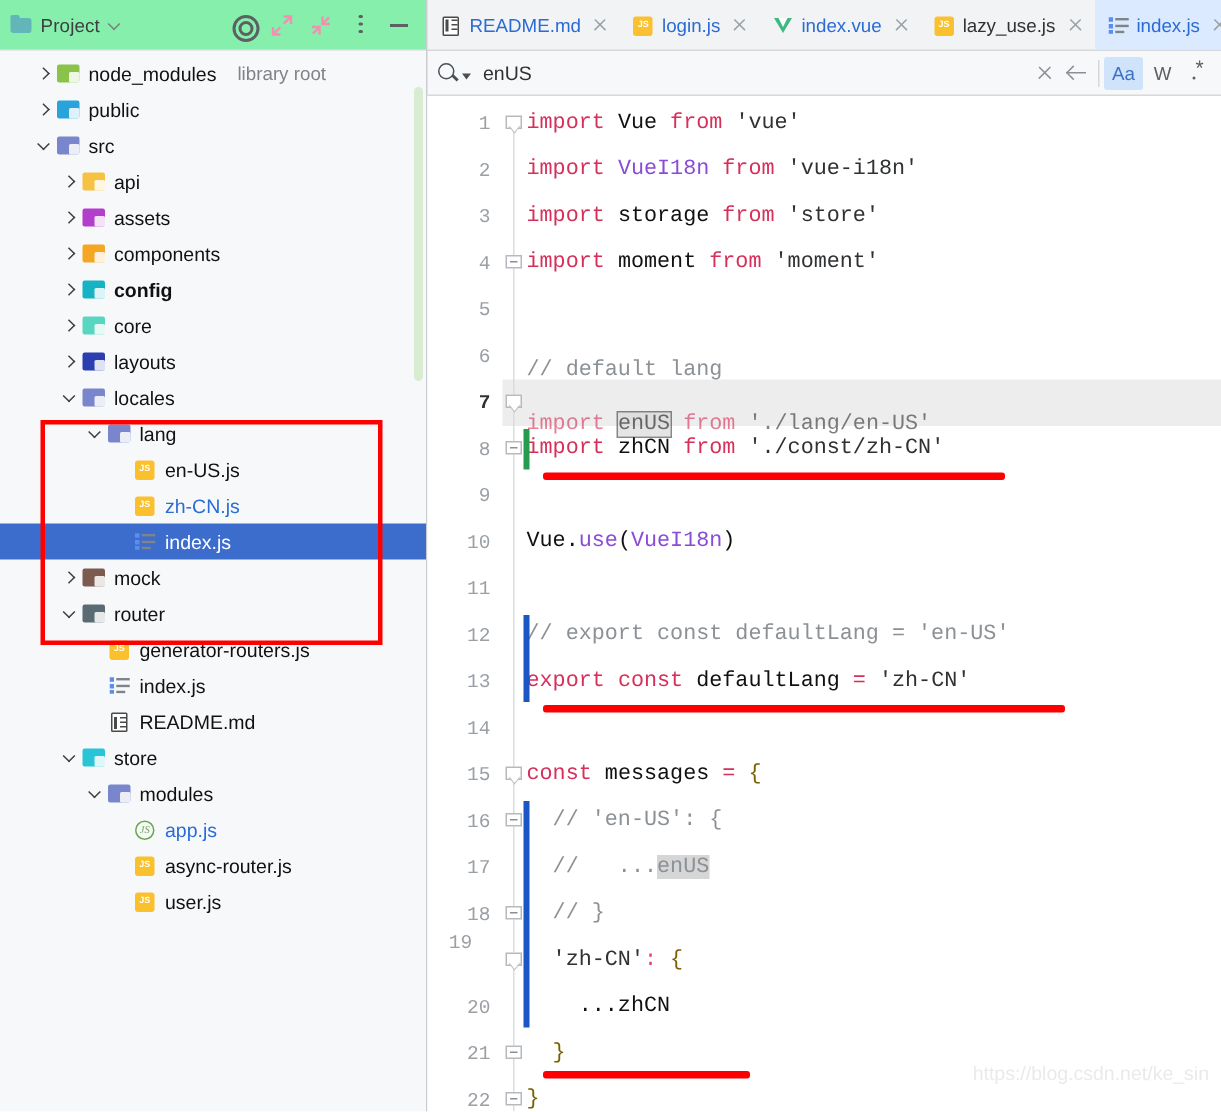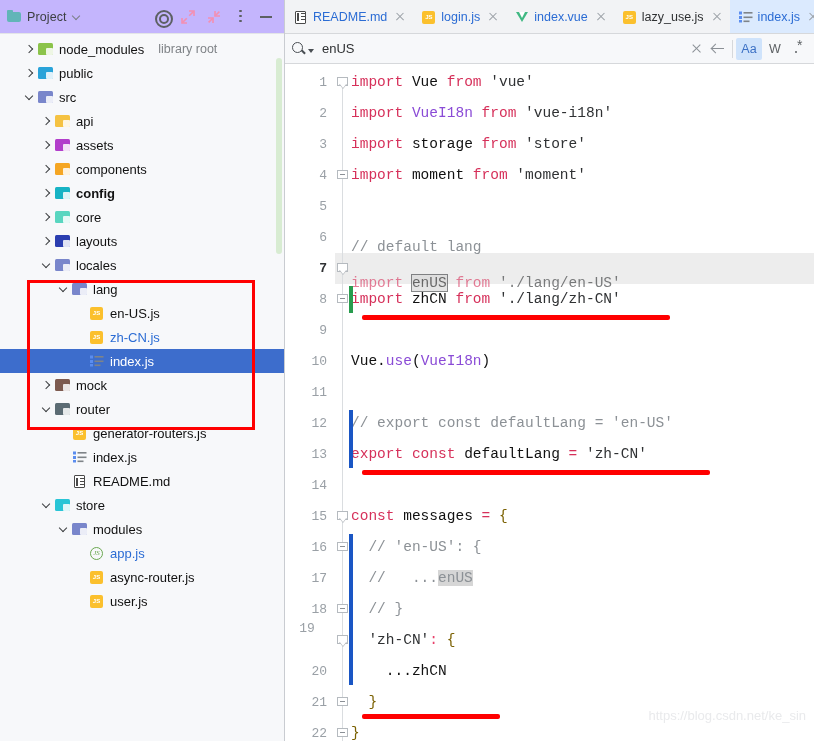--- a/index.html
+++ b/index.html
@@ -16,21 +16,21 @@
     width: 285px; height: 741px;
     background: #f7f8fa;
     border-right: 1px solid #c9ccd1;
     position: relative;
     display: flex; flex-direction: column;
   }
   #project-header {
     height: 34px; flex: 0 0 34px;
     display: flex; align-items: center;
     padding: 0 6px 0 6px;
-    background: #c4b5fd;
+    background: #86efac;
     border-bottom: 1px solid #e3e5e8;
   }
   .ph-icon { width: 16px; height: 16px; flex: 0 0 16px; position: relative; }
   .folder-teal::before {
     content:""; position:absolute; left:1px; top:3px; width:14px; height:10px;
     background:#62b5b8; border-radius:1px 2px 2px 2px;
   }
   .folder-teal::after {
     content:""; position:absolute; left:1px; top:1px; width:6px; height:3px;
     background:#62b5b8; border-radius:1px 1px 0 0;
@@ -641,21 +641,21 @@
           </div>
         </div>
       <div id="code">
           <div class="cl" style="position: absolute; top: 3px; left: 0px;"><span class="kw">import</span> Vue <span class="kw">from</span> <span class="str">'vue'</span></div>
           <div class="cl" style="position: absolute; top: 34px; left: 0px;"><span class="kw">import</span> <span class="cls">VueI18n</span> <span class="kw">from</span> <span class="str">'vue-i18n'</span></div>
           <div class="cl" style="position: absolute; top: 65px; left: 0px;"><span class="kw">import</span> storage <span class="kw">from</span> <span class="str">'store'</span></div>
           <div class="cl" style="position: absolute; top: 96px; left: 0px;"><span class="kw">import</span> moment <span class="kw">from</span> <span class="str">'moment'</span></div>
           <div class="cl" style="position: absolute; top: 127px; left: 0px;"></div>
           <div class="cl" style="position: absolute; top: 168px; left: 0px;"><span class="cmt">// default lang</span></div>
           <div class="cl" style="position: absolute; top: 204px; left: 0px; opacity: 0.62;"><span class="kw">import</span> <span class="hl-box">enUS</span> <span class="kw">from</span> <span class="str">'./lang/en-US'</span></div>
-          <div class="cl" style="position: absolute; top: 220px; left: 0px;"><span class="kw">import</span> zhCN <span class="kw">from</span> <span class="str">'./lang/zh-CN'</span></div>
+          <div class="cl" style="position: absolute; top: 220px; left: 0px;"><span class="kw">import</span> zhCN <span class="kw">from</span> <span class="str">'./const/zh-CN'</span></div>
           <div class="cl" style="position: absolute; top: 251px; left: 0px;"></div>
           <div class="cl" style="position: absolute; top: 282px; left: 0px;">Vue.<span class="fn">use</span>(<span class="cls">VueI18n</span>)</div>
           <div class="cl" style="position: absolute; top: 313px; left: 0px;"></div>
           <div class="cl" style="position: absolute; top: 344px; left: 0px; opacity: 1;"><span class="cmt">// export const defaultLang = 'en-US'</span></div>
           <div class="cl" style="position: absolute; top: 375px; left: 0px;"><span class="kw">export</span> <span class="kw">const</span> defaultLang <span class="kw">=</span> <span class="str">'zh-CN'</span></div>
           <div class="cl" style="position: absolute; top: 406px; left: 0px;"></div>
           <div class="cl" style="position: absolute; top: 437px; left: 0px;"><span class="kw">const</span> messages <span class="kw">=</span> <span class="brc">{</span></div>
           <div class="cl" style="position: absolute; top: 468px; left: 0px;"><span class="cmt">  // 'en-US': {</span></div>
           <div class="cl" style="position: absolute; top: 499px; left: 0px;"><span class="cmt">  //   ...<span class="hl">enUS</span></span></div>
           <div class="cl" style="position: absolute; top: 530px; left: 0px;"><span class="cmt">  // }</span></div>

